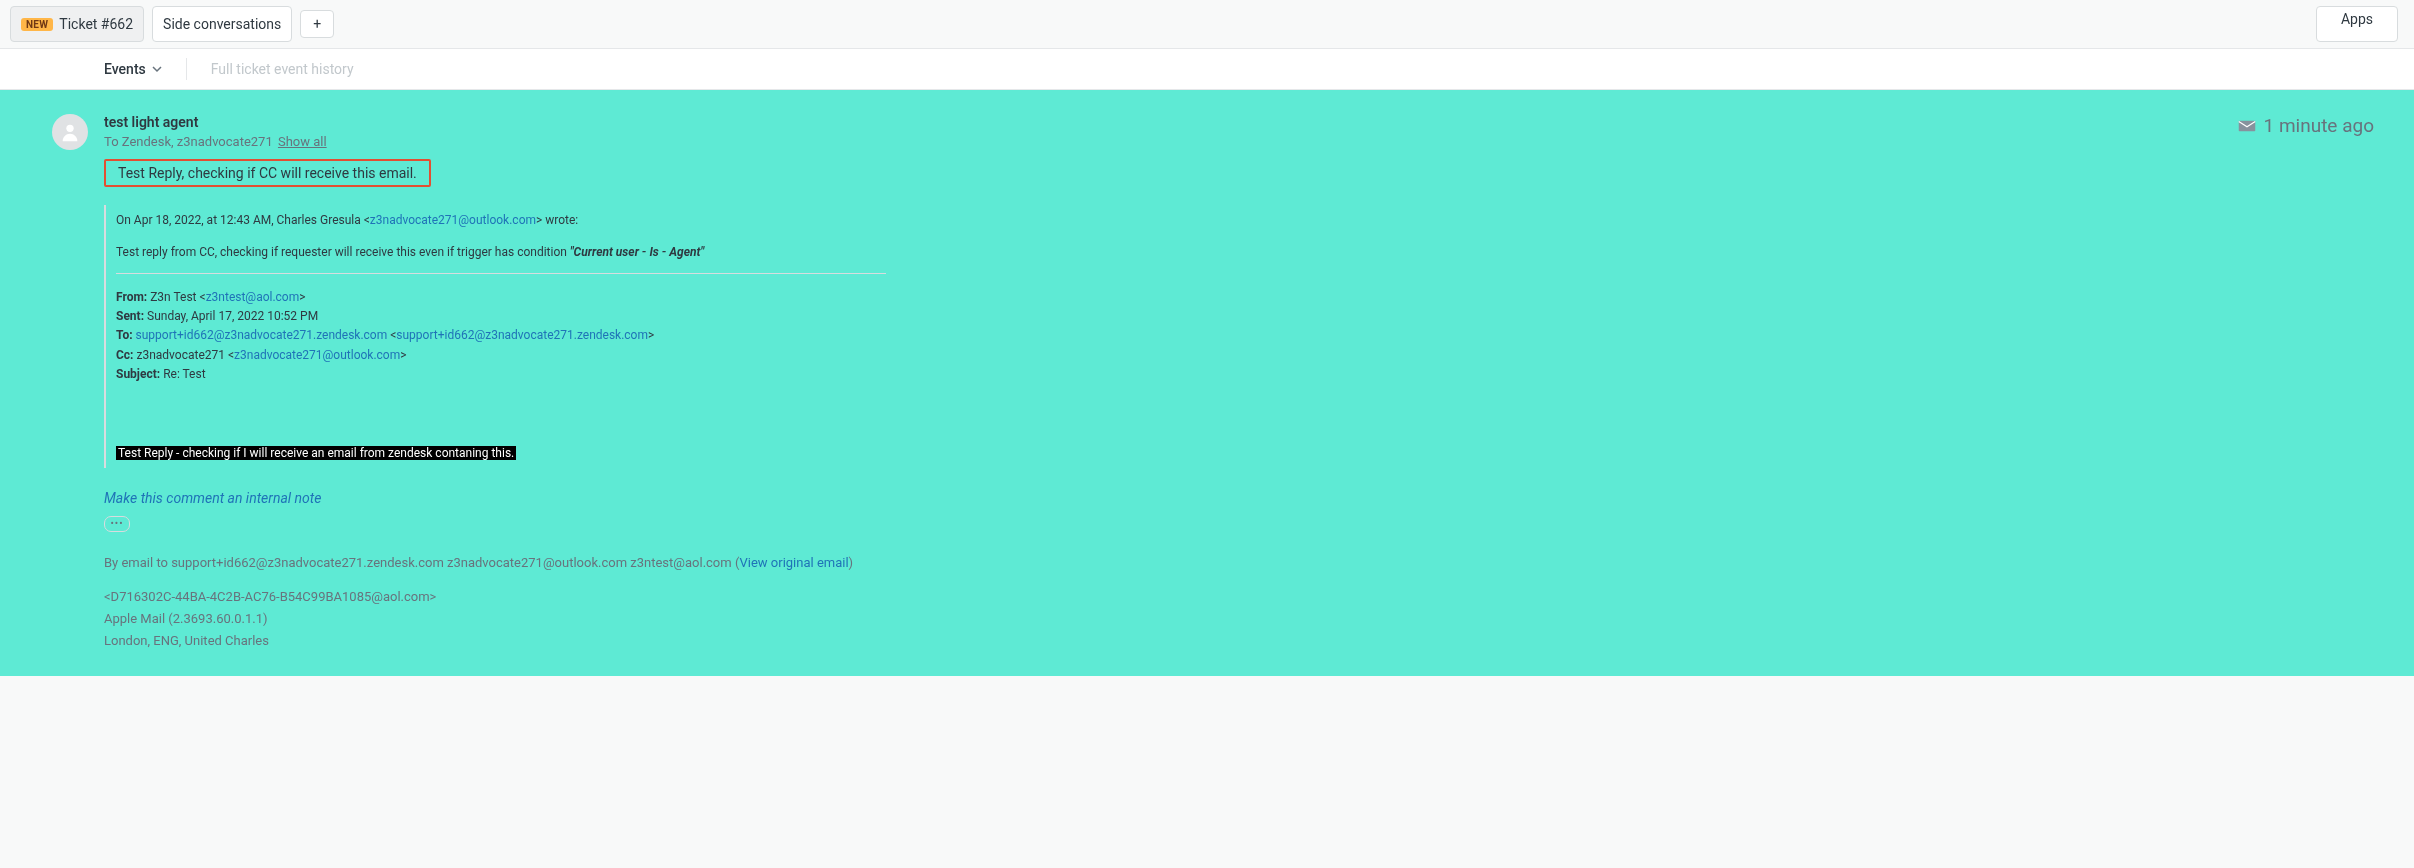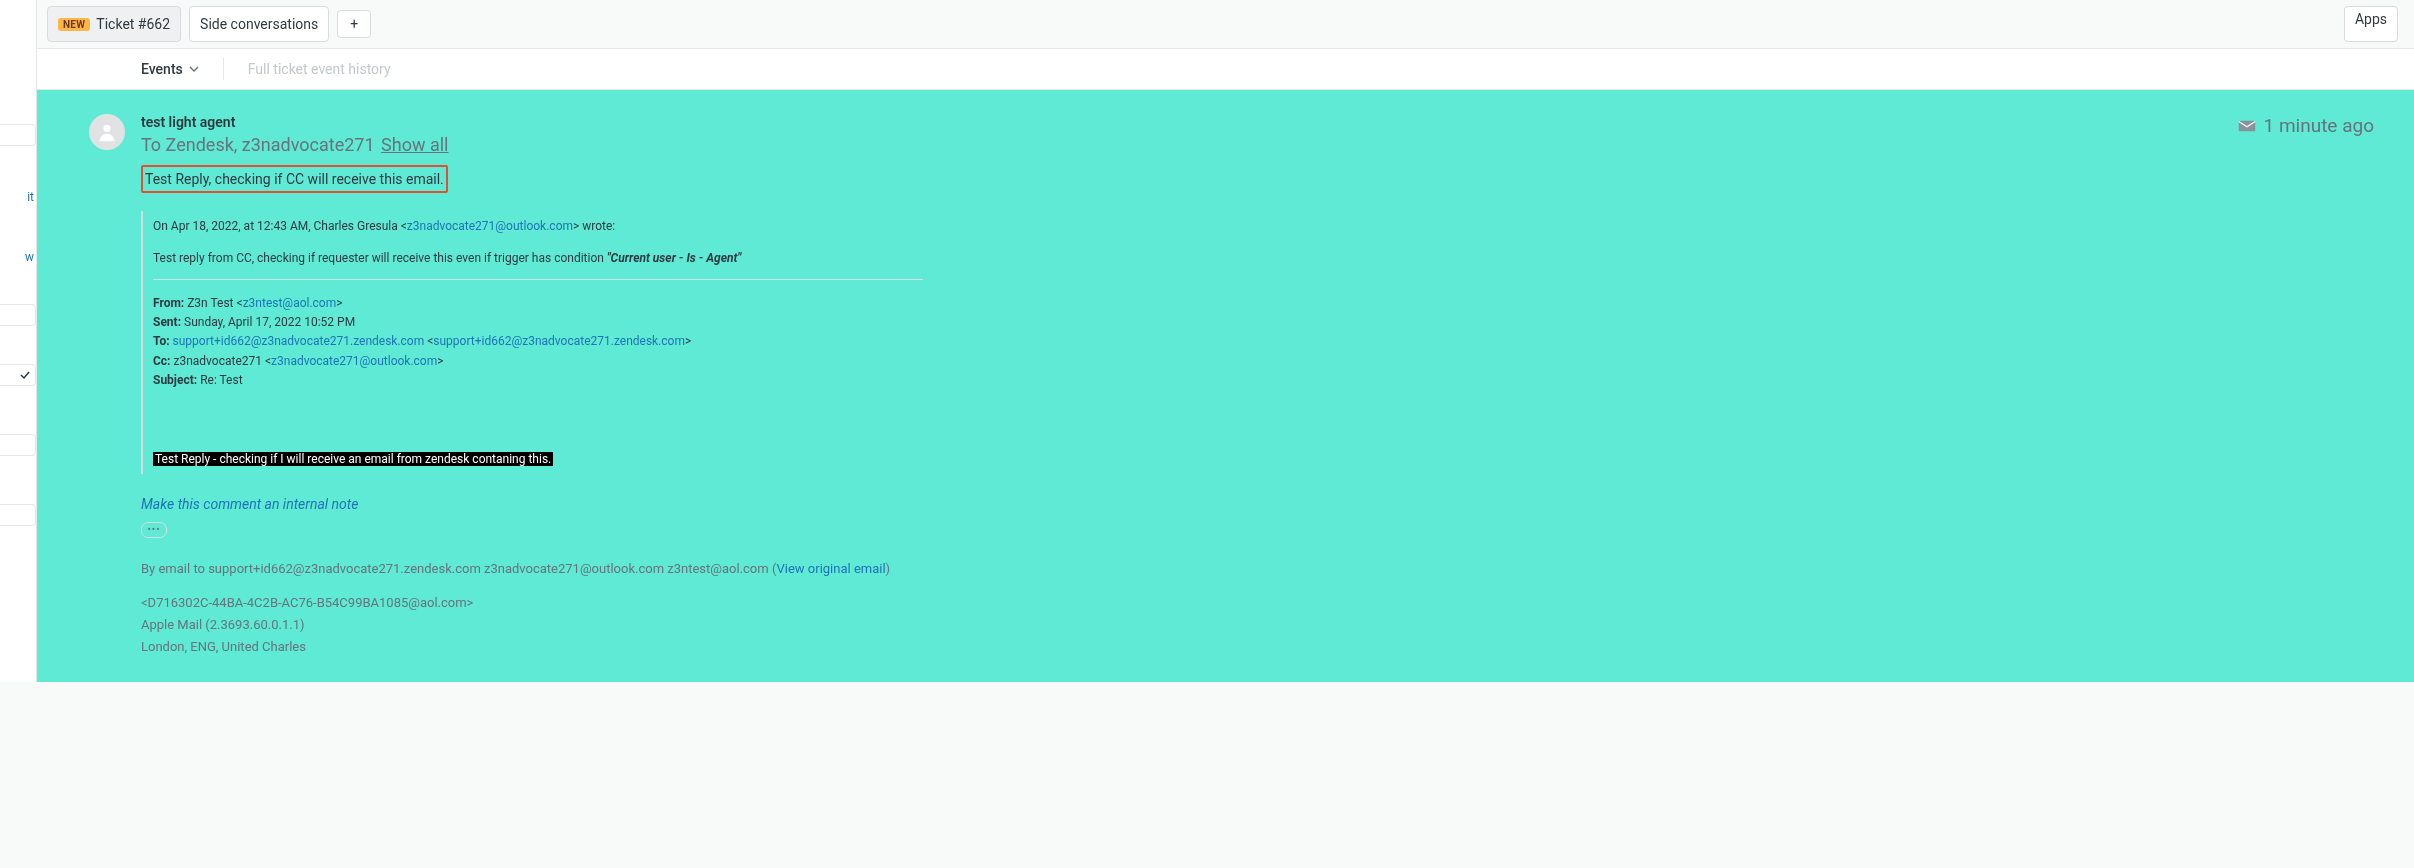--- a/index.html
+++ b/index.html
@@ -73,21 +73,21 @@
     padding:1px 5px;
     border-radius:3px;
     letter-spacing:0.3px;
   }
   .tab.plus { width:32px; justify-content:center; padding:0; }
   .apps-btn {
     margin-left:auto;
     border:1px solid #d8dcde;
     background:#fff;
     border-radius:4px;
-    padding:4px 10px;
+    padding:4px 24px;
     height:26px;
     cursor:pointer;
     margin-right:6px;
     color:#2f3941;
   }
   
   .subheader {
     display:flex;
     align-items:center;
     height:40px;
@@ -135,21 +135,21 @@
     justify-content:center;
     flex-shrink:0;
   }
   .avatar svg { width:22px; height:22px; fill:#fff; }
   .entry-body { flex:1; min-width:0; }
   .sender-row {
     display:flex;
     align-items:flex-start;
   }
   .sender-name { font-weight:600; font-size:14px; color:#2f3941; }
-  .recip-line { color:#68737d; margin-top:4px; font-size:18px; }
+  .recip-line { color:#68737d; margin-top:4px; font-size:13px; }
   .recip-line .show-all {
     color:#68737d;
     text-decoration:underline;
     cursor:pointer;
     margin-left:2px;
   }
   .timestamp {
     margin-left:auto;
     display:flex;
     align-items:center;
@@ -157,21 +157,21 @@
     color:#68737d;
     font-size:19px;
   }
   .mail-icon {
     width:18px; height:12px; fill:#87929d;
   }
   .hl-box {
     display:inline-block;
     border:2px solid #e34f32;
     border-radius:2px;
-    padding:4px 2px;
+    padding:4px 12px;
     margin-top:10px;
     font-size:14px;
     color:#2f3941;
   }
   .quote {
     border-left:2px solid #d8dcde;
     padding:8px 0 8px 10px;
     margin-top:18px;
     max-width:770px;
     font-size:12px;
@@ -218,33 +218,20 @@
     color:#68737d;
     line-height:1.7;
   }
   .meta a { color:#1f73b7; text-decoration:none; }
   b.lbl { font-weight:700; }
 </style>
 </head>
 <body>
 
 <div class="app">
-  <div class="left-rail">
-    <div class="stub card" style="top:120px;"></div>
-    <div class="stub link" style="top:190px;">it</div>
-    <div class="stub link" style="top:250px;">w</div>
-    <div class="stub card" style="top:300px;"></div>
-    <div class="stub card" style="top:360px; display:flex;align-items:center;justify-content:flex-end;padding-right:4px;">
-      <svg width="12" height="12" viewBox="0 0 24 24" fill="none" stroke="#2f3941" stroke-width="3">
-          <polyline points="4 12 10 18 20 6"></polyline>
-        </svg>
-    </div>
-    <div class="stub card" style="top:430px;"></div>
-    <div class="stub card" style="top:500px;"></div>
-  </div>
 
   <div class="main">
 
     <div class="tabs">
       <div class="tab active">
         <span class="badge-new">NEW</span>
         <span>Ticket #662</span>
       </div>
       <div class="tab">
         <span>Side conversations</span>

